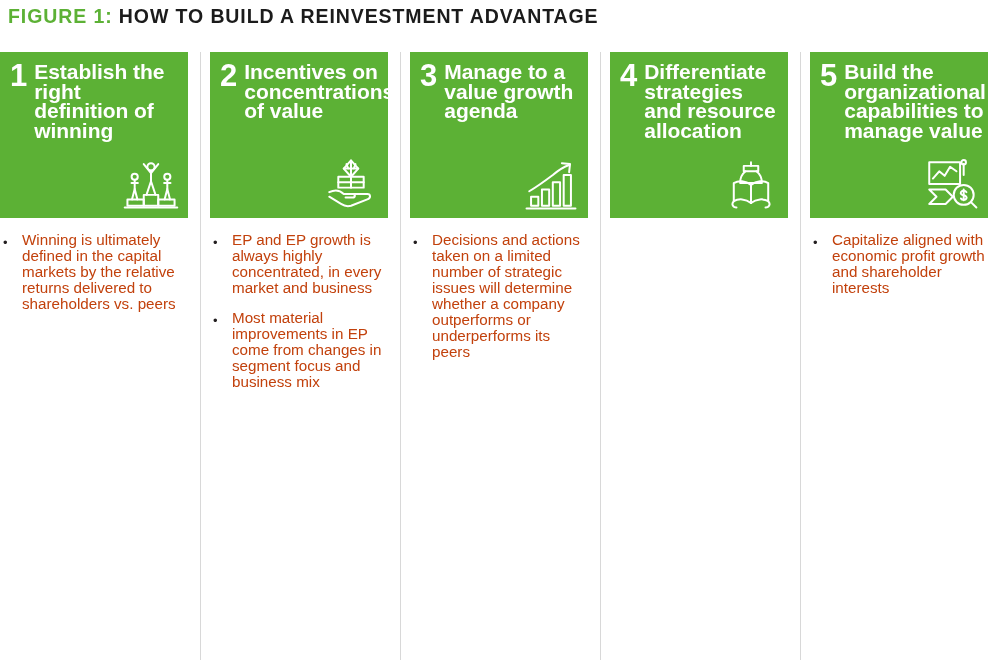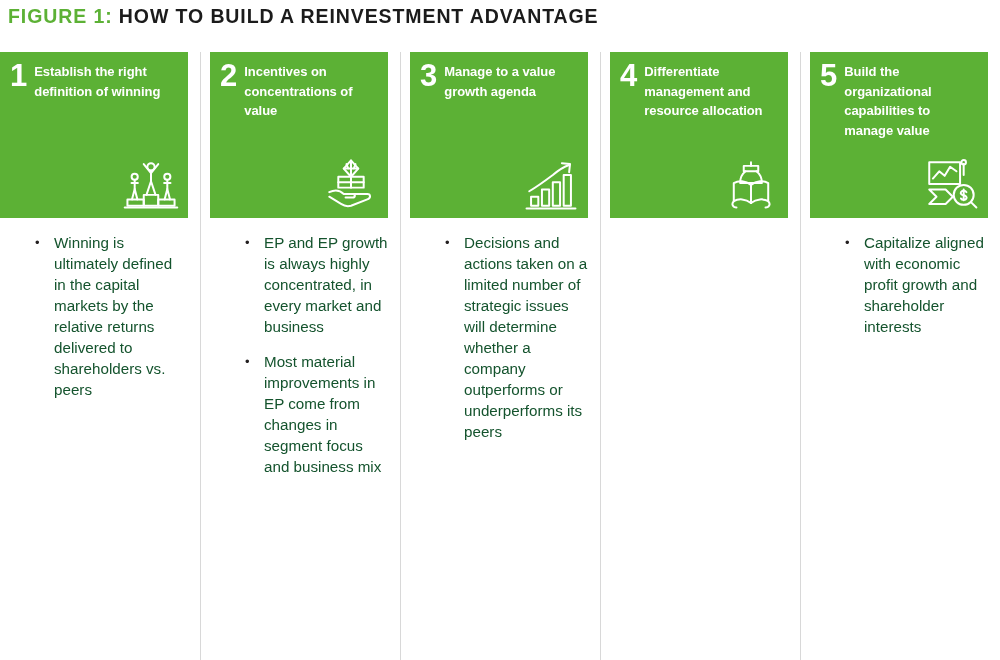--- a/index.html
+++ b/index.html
@@ -87,21 +87,21 @@
   .card-num {
     color: #ffffff;
     font-size: 31px;
     font-weight: bold;
     line-height: 30px;
     flex: 0 0 auto;
     margin-top: -1px;
   }
   .card-title {
     color: #ffffff;
-    font-size: 13px;
+    font-size: 21px;
     font-weight: bold;
     line-height: 19.5px;
     letter-spacing: -0.05px;
   }
   .card-icon {
     position: absolute;
     right: 8px;
     bottom: 5px;
     width: 58px;
     height: 58px;
@@ -115,24 +115,23 @@
   
   .bullets {
     list-style: none;
     margin: 0;
     padding: 14px 0 0 0;
   }
   .bullet {
     position: relative;
     padding-left: 22px;
     font-size: 15.2px;
-    line-height: 21px;
-    color: #14532d;
+    line-height: 16px;
+    color: #c2410c;
     margin-bottom: 14px;
-    margin-left: 32px;
   }
   .bullet::before {
     content: "\2022";
     position: absolute;
     left: 3px;
     top: -1px;
     font-size: 13px;
     line-height: 24.2px;
     color: #231f20;
   }
@@ -235,21 +234,21 @@
       </div>
       <ul class="bullets">
         <li class="bullet">Decisions and actions taken on a limited number of strategic issues will determine whether a company outperforms or underperforms its peers</li>
       </ul>
     </div>
 
     <div class="column">
       <div class="card">
         <div class="card-head">
           <div class="card-num">4</div>
-          <div class="card-title">Differentiate management and resource allocation</div>
+          <div class="card-title">Differentiate strategies and resource allocation</div>
         </div>
         <div class="card-icon">
           <svg viewBox="0 0 64 64" fill="none" stroke="#ffffff" stroke-width="2.2" stroke-linecap="round" stroke-linejoin="round">
 
             <path d="M24 12 h16 v6 h-16 z"></path>
             <path d="M26 18 c-4 3 -6 8 -6 13 h24 c0 -5 -2 -10 -6 -13"></path>
             <path d="M32 12 v-4"></path>
 
             <path d="M32 31 v22"></path>
             <path d="M32 33 C26 28 18 28 13 31 v20 c5 -3 13 -3 19 2"></path>

